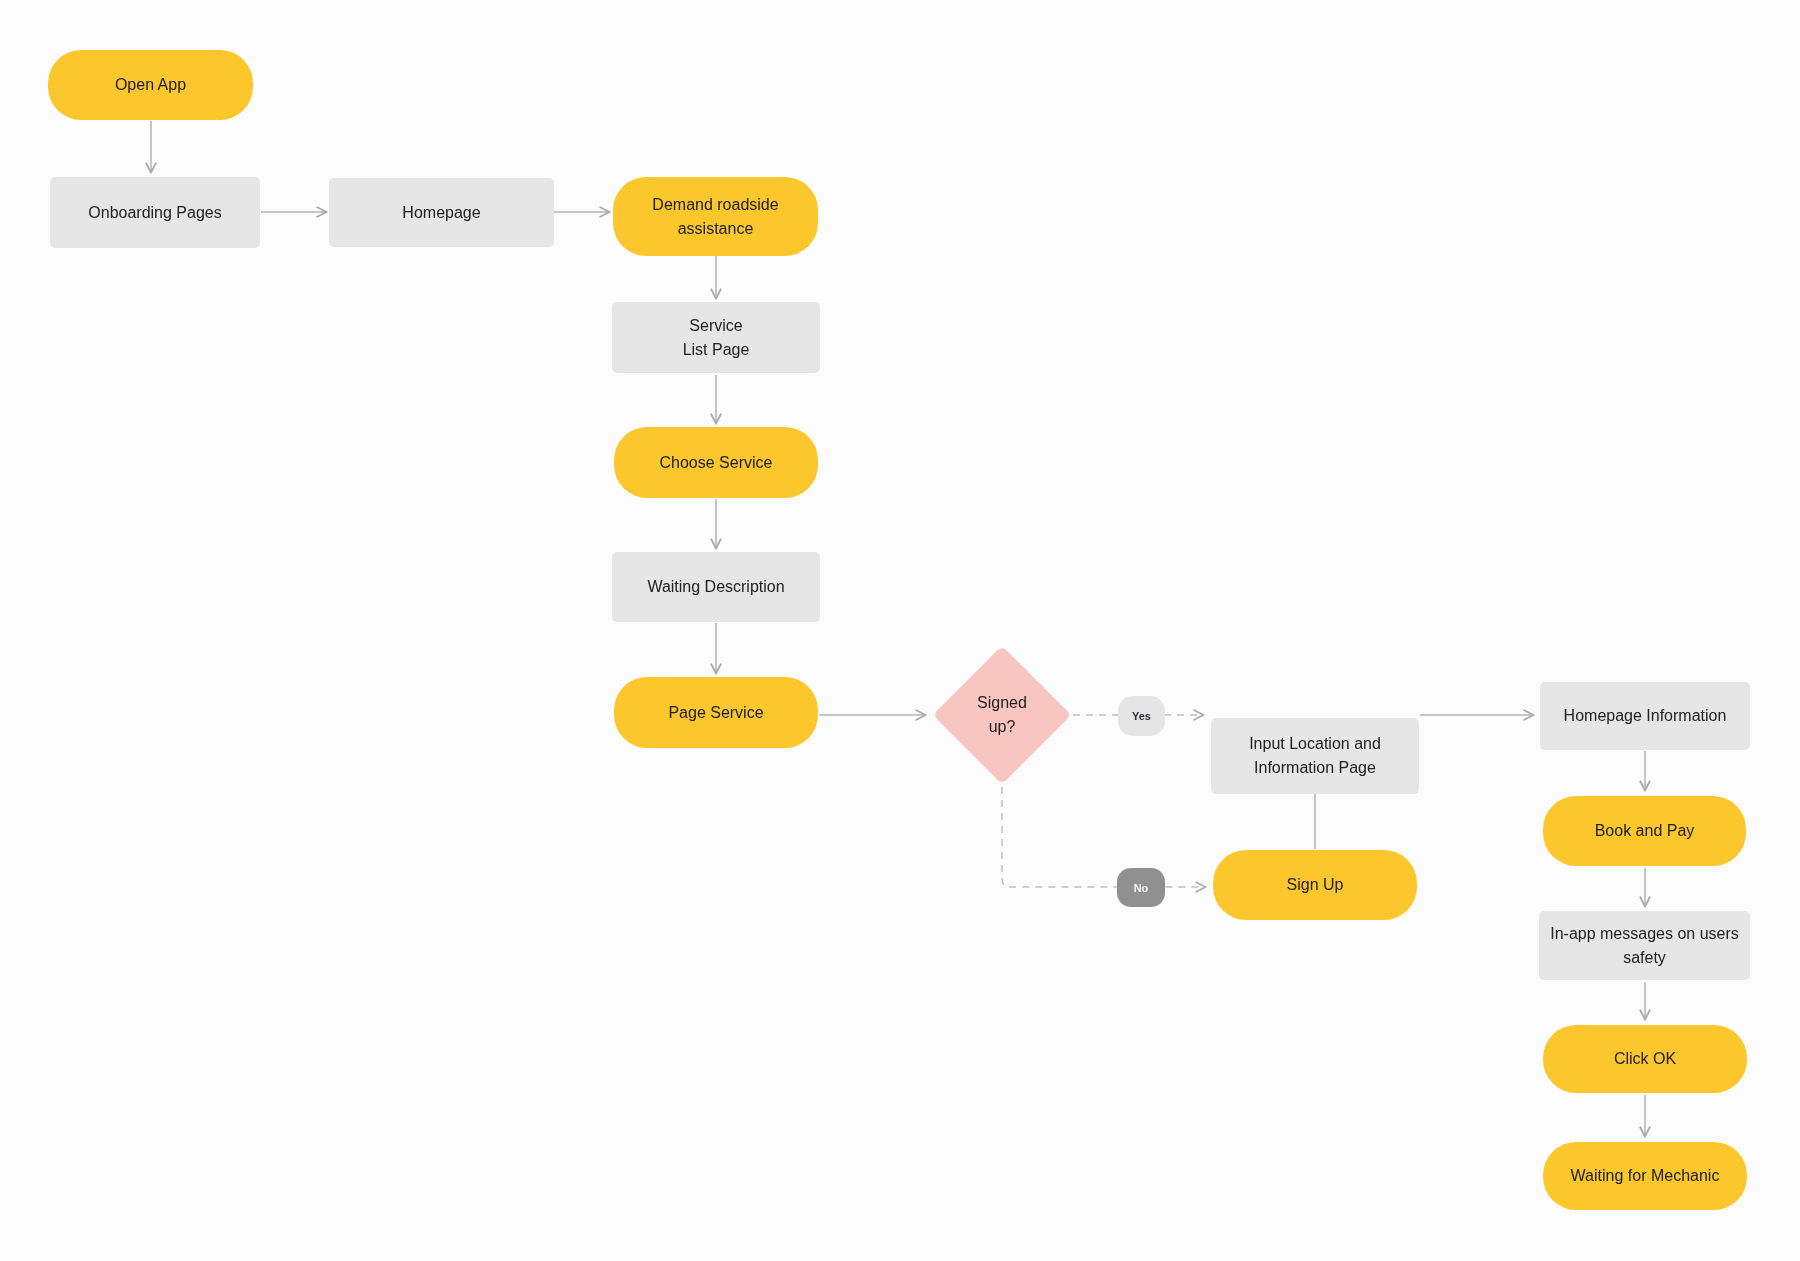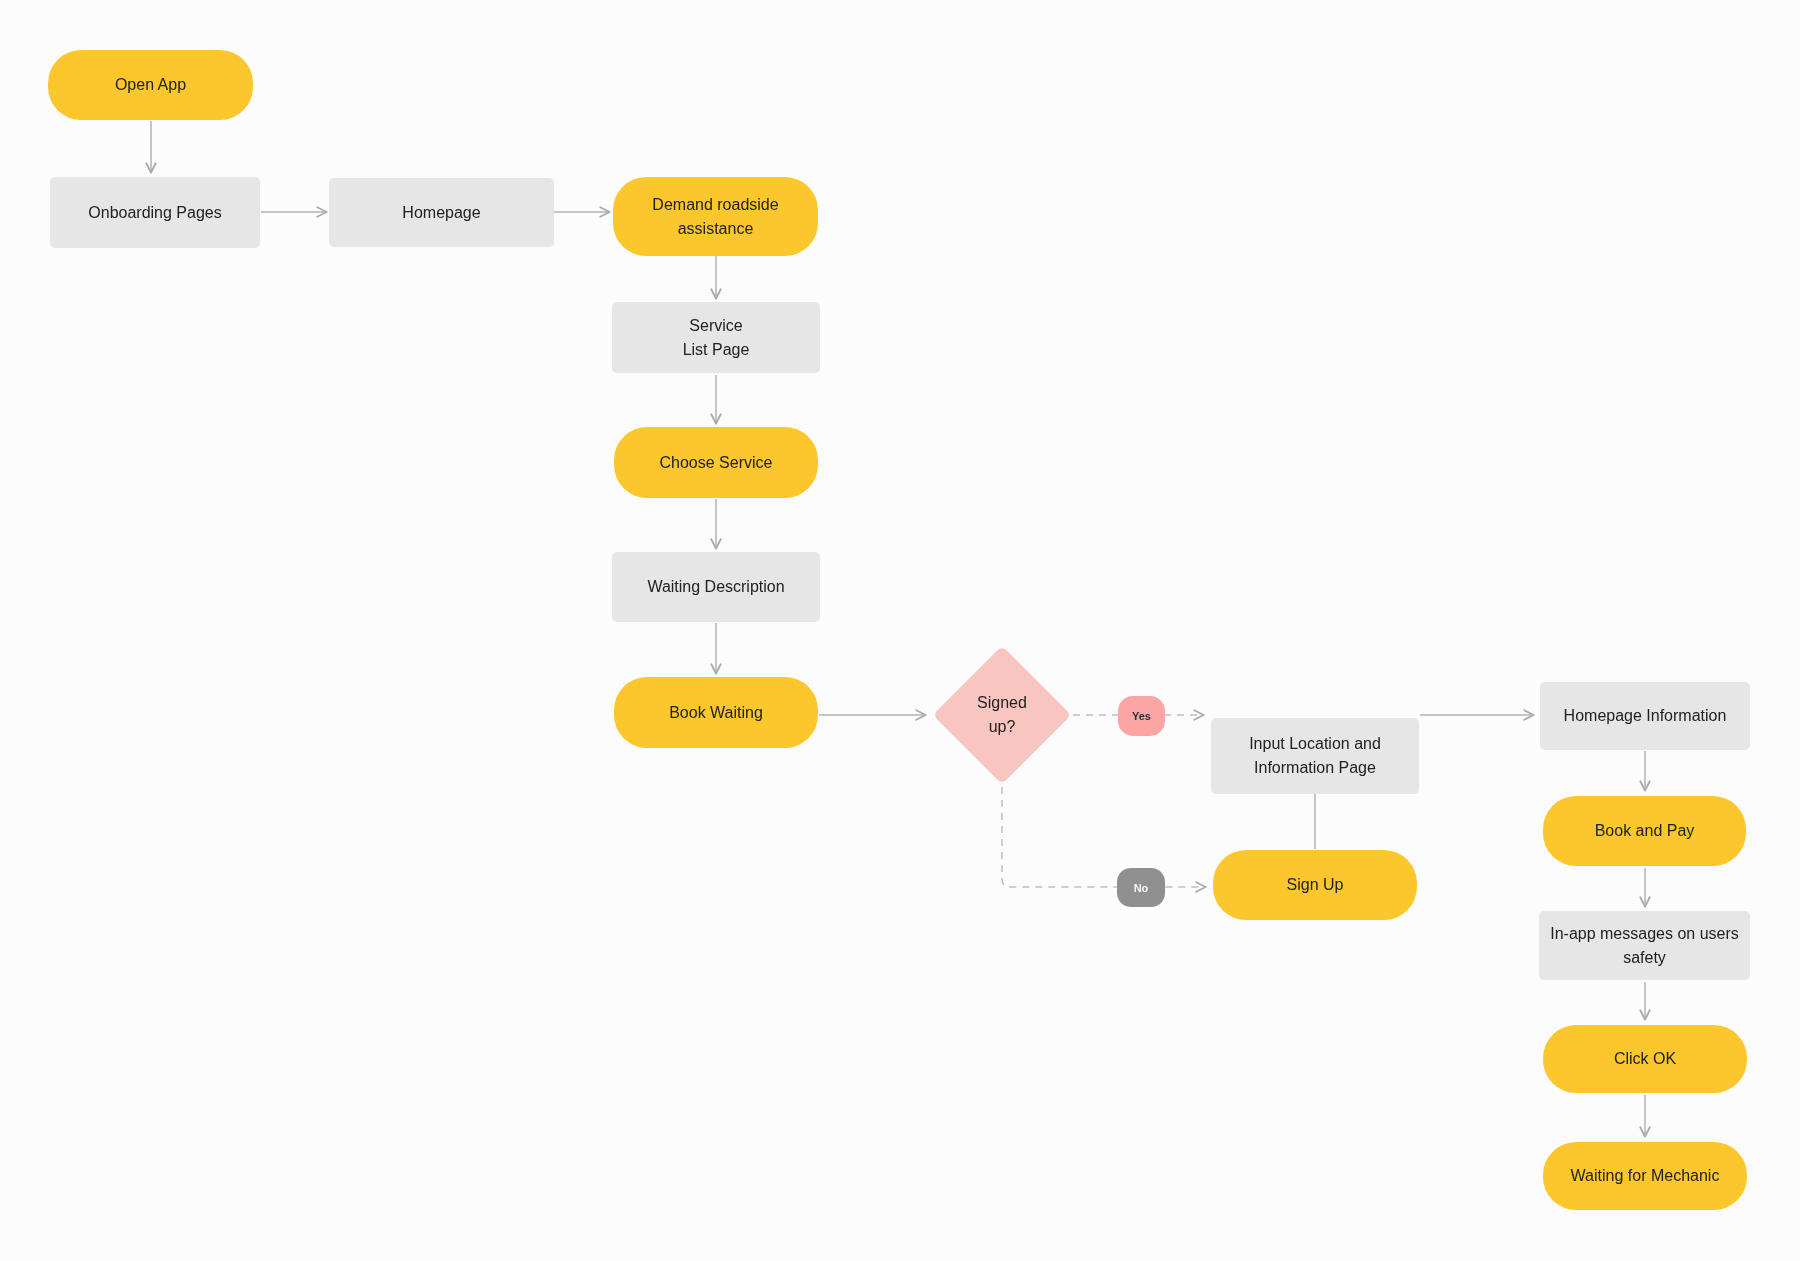--- a/index.html
+++ b/index.html
@@ -76,21 +76,21 @@
   .edge-badge {
     position: absolute;
     display: flex;
     align-items: center;
     justify-content: center;
     font-size: 11px;
     font-weight: 700;
     box-sizing: border-box;
   }
   .badge-yes {
-    background: #fca5a5;
+    background: #e5e5e5;
     color: #27323A;
     border-radius: 15px;
   }
   .badge-no {
     background: #909090;
     color: #F7F7F7;
     border-radius: 14px;
   }
 </style>
 </head>
@@ -146,21 +146,21 @@
 
   <div class="node action" style="left:614px; top:427px; width:204px; height:71px;">
     <span class="label">Choose Service</span>
   </div>
 
   <div class="node screen" style="left:612px; top:552px; width:208px; height:70px;">
     <span class="label">Waiting Description</span>
   </div>
 
   <div class="node action" style="left:614px; top:677px; width:204px; height:71px;">
-    <span class="label">Book Waiting</span>
+    <span class="label">Page Service</span>
   </div>
 
   <div class="node decision" style="left:933px; top:646px; width:138px; height:138px;">
     <div class="diamond-shape"></div>
     <span class="label">Signed
 up?</span>
   </div>
 
   <div class="edge-badge badge-yes" style="left:1118px; top:696px; width:47px; height:40px;">
     <span>Yes</span>

